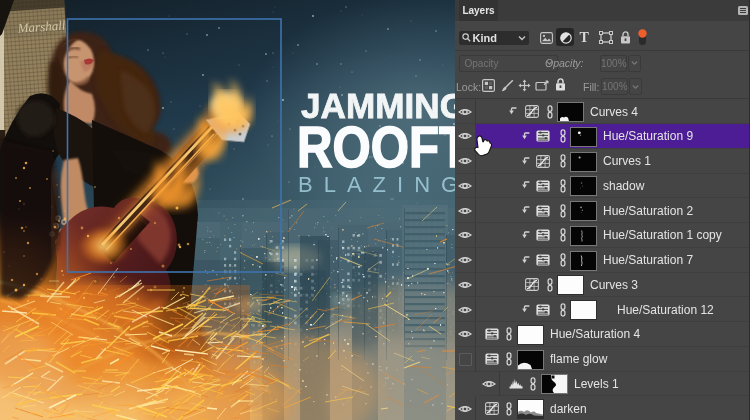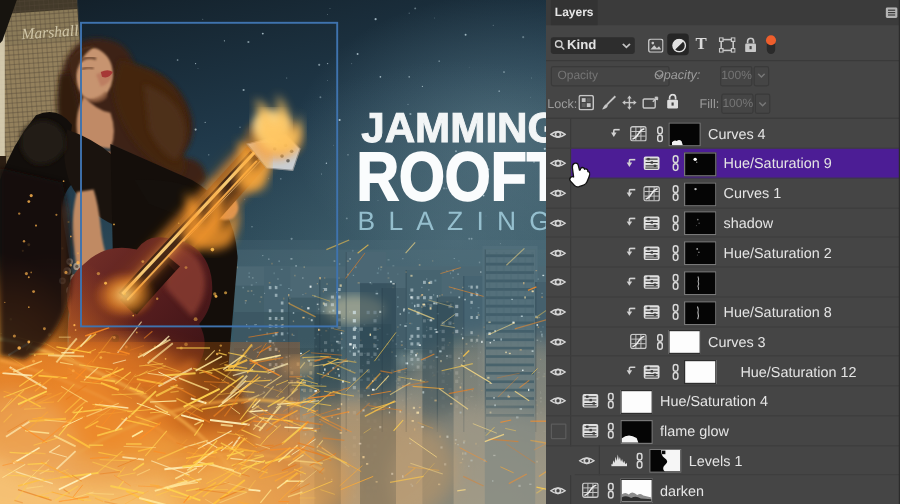--- a/index.html
+++ b/index.html
@@ -2412,20 +2412,21 @@
             <rect x="8.8" y="7.2" width="2" height="2" fill="#3c3c3c"></rect>
             <rect x="1.8" y="9.4" width="10.4" height="1.4" fill="#6a6a6a"></rect>
           </svg>
           <svg class="abs" style="left:83.0px;top:5.5px" width="8" height="14" viewBox="0 0 8 14">
             <rect x="2.1" y="0.8" width="3.8" height="5.6" rx="1.9" fill="none" stroke="#d8d8d8" stroke-width="1.25"></rect>
             <rect x="2.1" y="7.4" width="3.8" height="5.6" rx="1.9" fill="none" stroke="#d8d8d8" stroke-width="1.25"></rect>
           </svg>
           <div class="mask maskb" style="left:94.5px;"><svg width="25" height="18" viewBox="0 0 25 18">
               <path d="M10.6 3.5 Q11.6 5.5 10.8 7.5 Q11.8 9.5 10.6 11.5 Q11.4 13 11 14.5" fill="none" stroke="#dadada" stroke-width="0.9" opacity="0.8"></path>
             </svg></div>
+          <div class="lname" style="left:127.5px;">Hue/Saturation 1 copy</div>
         </div>
         <div class="rowline"></div>
       </div>
 <div class="lrow" style="top:247.50px;">
         <div class="eyecell">
           <svg class="abs" style="left:3px;top:7.5px" width="14" height="10" viewBox="0 0 14 10">
             <path d="M1 5 Q7 0.3 13 5 Q7 9.7 1 5 Z" fill="none" stroke="#d4d4d4" stroke-width="1.2"></path>
             <circle cx="7" cy="5" r="2.1" fill="none" stroke="#d4d4d4" stroke-width="1.4"></circle>
           </svg>
         </div>
@@ -2444,21 +2445,21 @@
             <rect x="8.8" y="7.2" width="2" height="2" fill="#3c3c3c"></rect>
             <rect x="1.8" y="9.4" width="10.4" height="1.4" fill="#6a6a6a"></rect>
           </svg>
           <svg class="abs" style="left:83.0px;top:5.5px" width="8" height="14" viewBox="0 0 8 14">
             <rect x="2.1" y="0.8" width="3.8" height="5.6" rx="1.9" fill="none" stroke="#d8d8d8" stroke-width="1.25"></rect>
             <rect x="2.1" y="7.4" width="3.8" height="5.6" rx="1.9" fill="none" stroke="#d8d8d8" stroke-width="1.25"></rect>
           </svg>
           <div class="mask maskb" style="left:94.5px;"><svg width="25" height="18" viewBox="0 0 25 18">
               <path d="M10.2 3.5 Q11.4 6 10.6 8.5 Q11.6 11 10.4 14" fill="none" stroke="#d8d8d8" stroke-width="1.0" opacity="0.85"></path>
             </svg></div>
-          <div class="lname" style="left:127.5px;">Hue/Saturation 8</div>
+          <div class="lname" style="left:127.5px;">Hue/Saturation 7</div>
         </div>
         <div class="rowline"></div>
       </div>
 <div class="lrow" style="top:272.25px;">
         <div class="eyecell">
           <svg class="abs" style="left:3px;top:7.5px" width="14" height="10" viewBox="0 0 14 10">
             <path d="M1 5 Q7 0.3 13 5 Q7 9.7 1 5 Z" fill="none" stroke="#d4d4d4" stroke-width="1.2"></path>
             <circle cx="7" cy="5" r="2.1" fill="none" stroke="#d4d4d4" stroke-width="1.4"></circle>
           </svg>
         </div>

